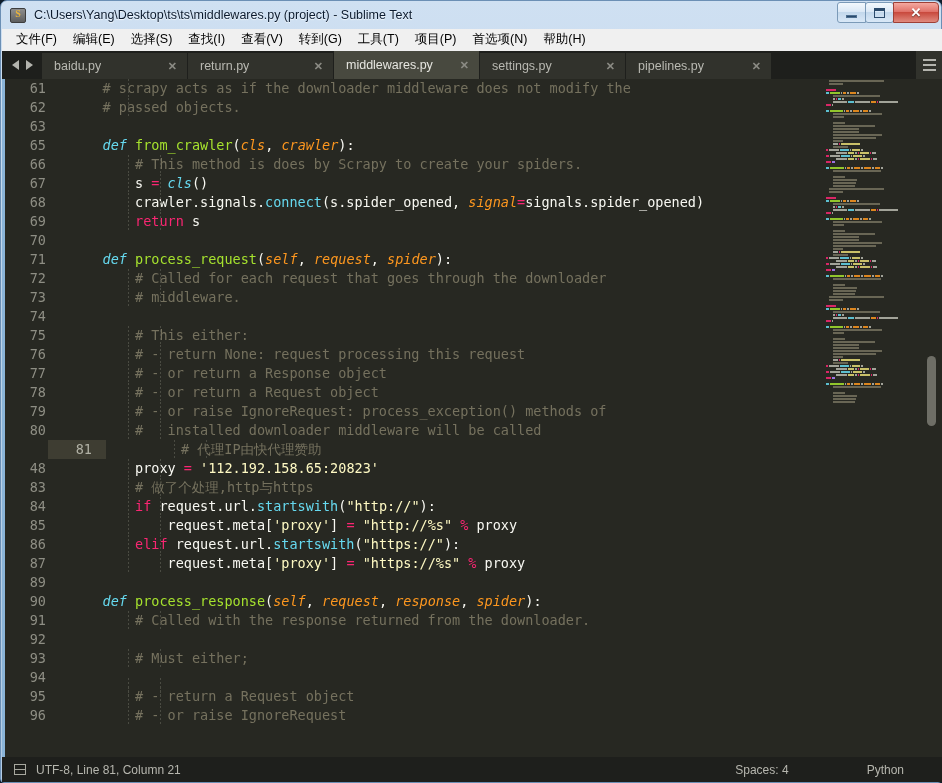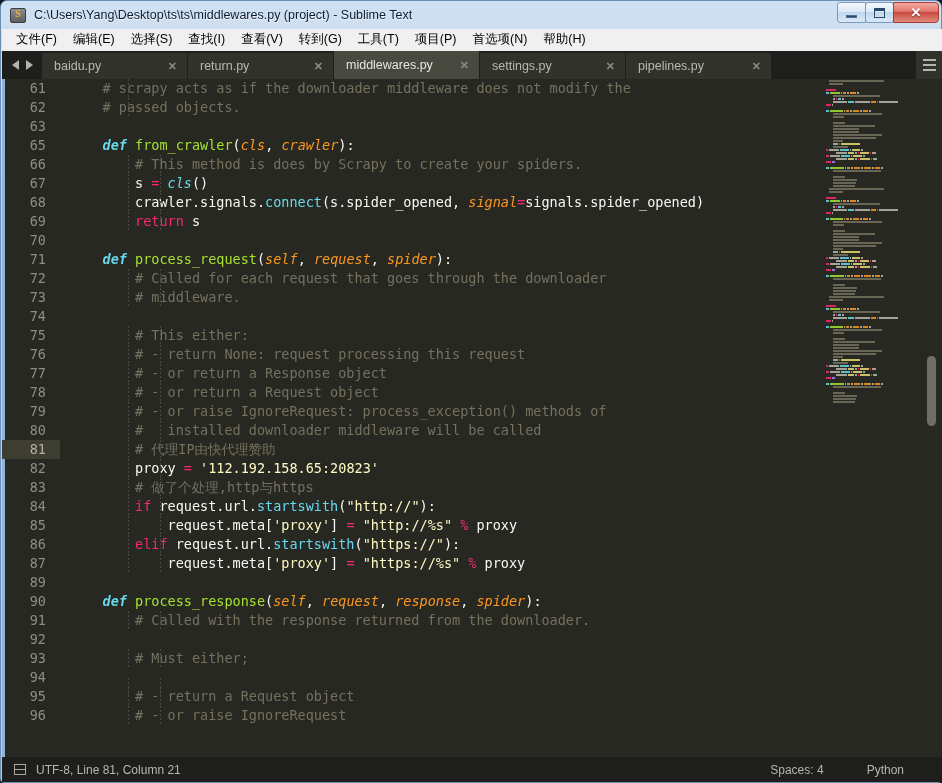--- a/index.html
+++ b/index.html
@@ -186,21 +186,21 @@
     font: 13.5px/19px "DejaVu Sans Mono", monospace;
   }
   .gutter {
     width: 58px; flex: none;
     text-align: right;
     padding-right: 14px;
     color: #8e8e84;
     font: 13.5px/19px "DejaVu Sans Mono", monospace;
   }
   .code-line.current .gutter { background: #3e3d32; color: #b0b0a4; }
-  .code-line.current { background: transparent; }
+  .code-line.current { background: transparent; padding-left: 46px; }
   .code-text { flex: 1; padding-left: 10px; position: relative; }
 
   
   .guide {
     position: absolute;
     top: 0; width: 1px; height: 19px;
     background: repeating-linear-gradient(180deg,#4a4b42 0 2px,transparent 2px 4px);
   }
   .g1 { left: 68px; }
   .g2 { left: 100px; }
@@ -210,21 +210,21 @@
   .c-keyword  { color: #f92672; }
   .c-func     { color: #a6e22e; }
   .c-param    { color: #fd971f; font-style: italic; }
   .c-italic   { color: #fd971f; font-style: italic; }
   .c-cls      { color: #66d9ef; font-style: italic; }
   .c-string   { color: #fef9c3; }
   .c-const    { color: #ae81ff; }
   .c-plain    { color: #f8f8f2; }
   .c-method   { color: #66d9ef; }
   .c-deco     { color: #f92672; }
-  .c-def      { color: #66d9ef; font-style: italic; font-weight: bold; }
+  .c-def      { color: #66d9ef; font-style: italic; }
 
   
   #minimap {
     position: absolute; right: 22px; top: 0;
     width: 98px; height: 678px;
     background: #272822;
     overflow: hidden;
   }
   .mm-line {
     height: 3px;
@@ -265,21 +265,21 @@
     left: 0; top: 4px; width: 10px; height: 1px; background: #a7a79e;
   }
   .status-text {
     font: 12px "Liberation Sans", sans-serif;
     color: #b6b6ae;
     margin-left: 10px;
     white-space: nowrap;
   }
   #status-right {
     margin-left: auto;
-    display: flex; align-items: flex-end; gap: 33px;
+    display: flex; align-items: flex-end; gap: 68px;
     padding-right: 18px;
   }
 </style>
 </head>
 <body>
 
 <div id="window">
 
   <div id="titlebar">
     <div id="app-icon"></div>
@@ -362,21 +362,21 @@
           <div class="code-line"><div class="gutter">72</div><div class="code-text"><div class="guide g1"></div><div class="guide g2"></div><span class="c-comment">        # Called for each request that goes through the downloader</span></div></div>
           <div class="code-line"><div class="gutter">73</div><div class="code-text"><div class="guide g1"></div><div class="guide g2"></div><span class="c-comment">        # middleware.</span></div></div>
           <div class="code-line"><div class="gutter">74</div><div class="code-text"></div></div>
           <div class="code-line"><div class="gutter">75</div><div class="code-text"><div class="guide g1"></div><div class="guide g2"></div><span class="c-comment">        # This either:</span></div></div>
           <div class="code-line"><div class="gutter">76</div><div class="code-text"><div class="guide g1"></div><div class="guide g2"></div><span class="c-comment">        # - return None: request processing this request</span></div></div>
           <div class="code-line"><div class="gutter">77</div><div class="code-text"><div class="guide g1"></div><div class="guide g2"></div><span class="c-comment">        # - or return a Response object</span></div></div>
           <div class="code-line"><div class="gutter">78</div><div class="code-text"><div class="guide g1"></div><div class="guide g2"></div><span class="c-comment">        # - or return a Request object</span></div></div>
           <div class="code-line"><div class="gutter">79</div><div class="code-text"><div class="guide g1"></div><div class="guide g2"></div><span class="c-comment">        # - or raise IgnoreRequest: process_exception() methods of</span></div></div>
           <div class="code-line"><div class="gutter">80</div><div class="code-text"><div class="guide g1"></div><div class="guide g2"></div><span class="c-comment">        #   installed downloader middleware will be called</span></div></div>
           <div class="code-line current"><div class="gutter">81</div><div class="code-text"><div class="guide g1"></div><div class="guide g2"></div><span class="c-comment">        # 代理IP由快代理赞助</span></div></div>
-          <div class="code-line"><div class="gutter">82</div><div class="code-text"><div class="guide g1"></div><div class="guide g2"></div><span class="c-plain">        proxy </span><span class="c-keyword">=</span><span class="c-plain"> </span><span class="c-string">'112.192.158.65:20823'</span></div></div>
+          <div class="code-line"><div class="gutter">48</div><div class="code-text"><div class="guide g1"></div><div class="guide g2"></div><span class="c-plain">        proxy </span><span class="c-keyword">=</span><span class="c-plain"> </span><span class="c-string">'112.192.158.65:20823'</span></div></div>
           <div class="code-line"><div class="gutter">83</div><div class="code-text"><div class="guide g1"></div><div class="guide g2"></div><span class="c-comment">        # 做了个处理,http与https</span></div></div>
           <div class="code-line"><div class="gutter">84</div><div class="code-text"><div class="guide g1"></div><div class="guide g2"></div><span class="c-plain">        </span><span class="c-keyword">if</span><span class="c-plain"> request.url.</span><span class="c-method">startswith</span><span class="c-plain">(</span><span class="c-string">"http://"</span><span class="c-plain">):</span></div></div>
           <div class="code-line"><div class="gutter">85</div><div class="code-text"><div class="guide g1"></div><div class="guide g2"></div><span class="c-plain">            request.meta[</span><span class="c-string">'proxy'</span><span class="c-plain">] </span><span class="c-keyword">=</span><span class="c-plain"> </span><span class="c-string">"http://%s"</span><span class="c-plain"> </span><span class="c-keyword">%</span><span class="c-plain"> proxy</span></div></div>
           <div class="code-line"><div class="gutter">86</div><div class="code-text"><div class="guide g1"></div><div class="guide g2"></div><span class="c-plain">        </span><span class="c-keyword">elif</span><span class="c-plain"> request.url.</span><span class="c-method">startswith</span><span class="c-plain">(</span><span class="c-string">"https://"</span><span class="c-plain">):</span></div></div>
           <div class="code-line"><div class="gutter">87</div><div class="code-text"><div class="guide g1"></div><div class="guide g2"></div><span class="c-plain">            request.meta[</span><span class="c-string">'proxy'</span><span class="c-plain">] </span><span class="c-keyword">=</span><span class="c-plain"> </span><span class="c-string">"https://%s"</span><span class="c-plain"> </span><span class="c-keyword">%</span><span class="c-plain"> proxy</span></div></div>
           <div class="code-line"><div class="gutter">89</div><div class="code-text"></div></div>
           <div class="code-line"><div class="gutter">90</div><div class="code-text"><span class="c-plain">    </span><span class="c-def">def</span><span class="c-plain"> </span><span class="c-func">process_response</span><span class="c-plain">(</span><span class="c-param">self</span><span class="c-plain">, </span><span class="c-param">request</span><span class="c-plain">, </span><span class="c-param">response</span><span class="c-plain">, </span><span class="c-param">spider</span><span class="c-plain">):</span></div></div>
           <div class="code-line"><div class="gutter">91</div><div class="code-text"><div class="guide g1"></div><div class="guide g2"></div><span class="c-comment">        # Called with the response returned from the downloader.</span></div></div>
           <div class="code-line"><div class="gutter">92</div><div class="code-text"></div></div>
           <div class="code-line"><div class="gutter">93</div><div class="code-text"><div class="guide g1"></div><div class="guide g2"></div><span class="c-comment">        # Must either;</span></div></div>

